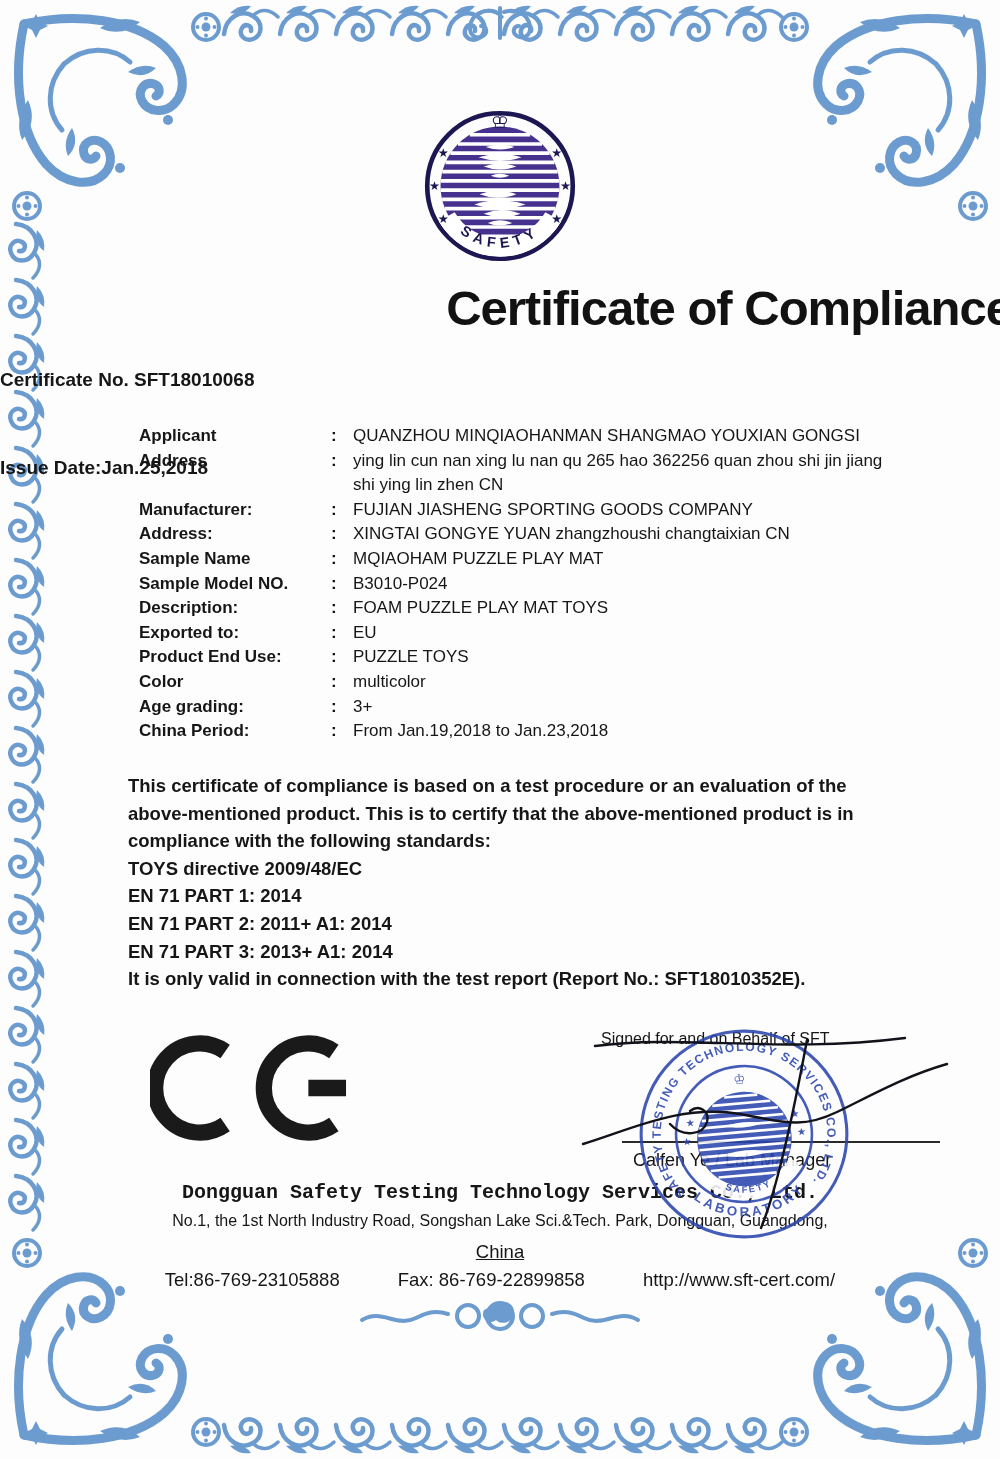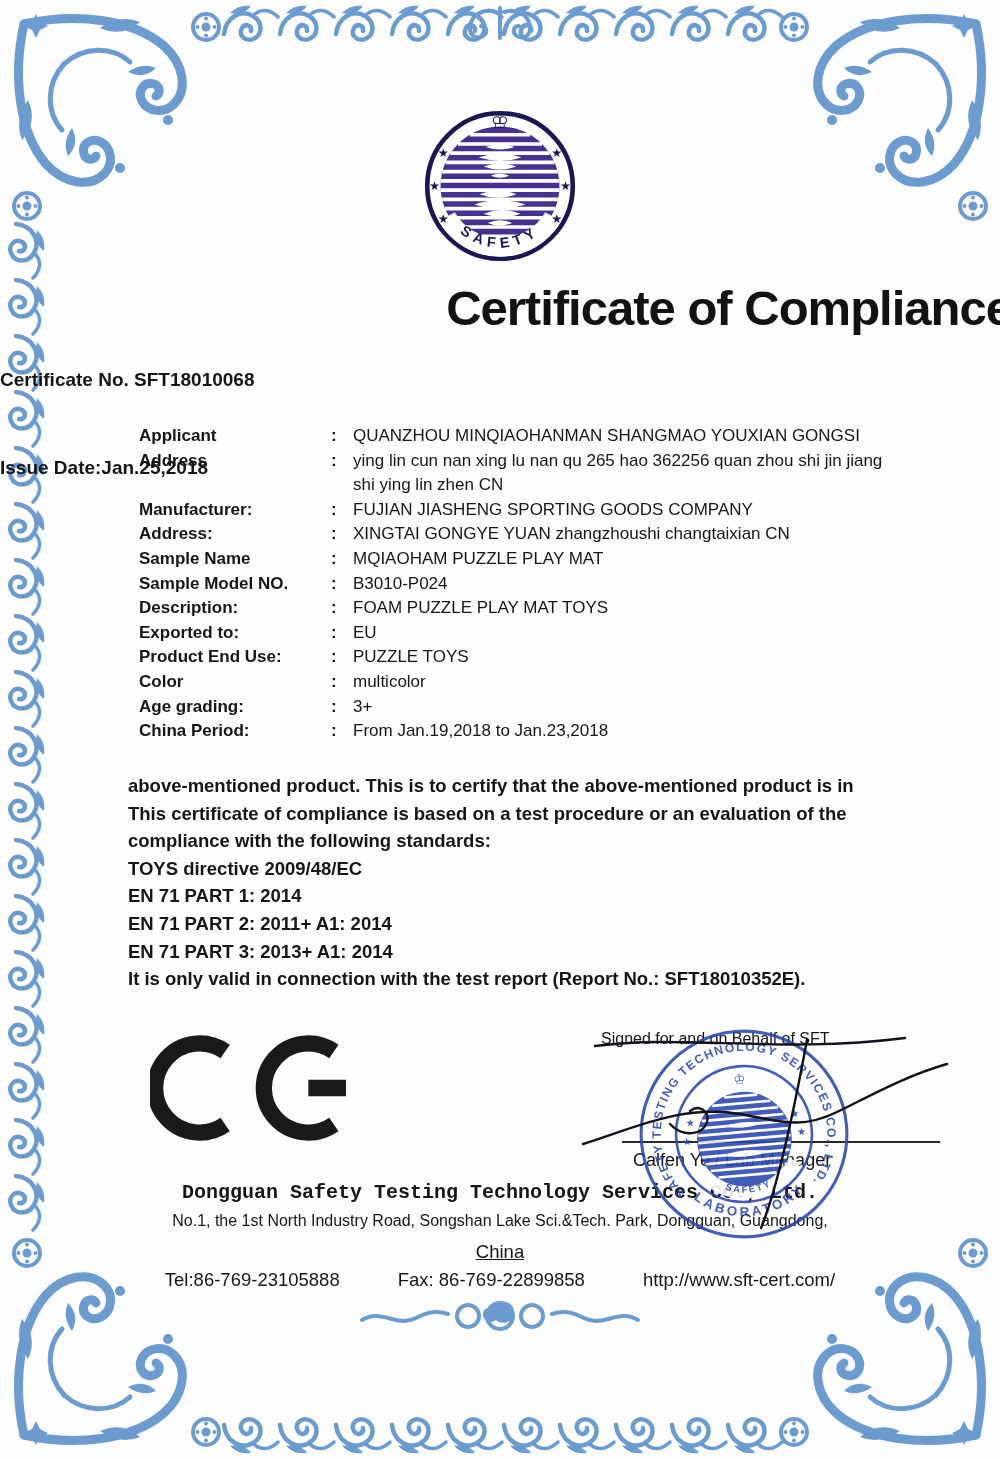--- a/index.html
+++ b/index.html
@@ -255,22 +255,22 @@
           <span class="fvalue">3+</span>
         </div>
       <div class="frow">
           <span class="flabel">China Period:</span>
           <span class="fcolon">:</span>
           <span class="fvalue">From Jan.19,2018 to Jan.23,2018</span>
         </div>
     </div>
 
     <div class="statement">
+      <div>This certificate of compliance is based on a test procedure or an evaluation of the</div>
       <div>above-mentioned product. This is to certify that the above-mentioned product is in</div>
-      <div>This certificate of compliance is based on a test procedure or an evaluation of the</div>
       <div>compliance with the following standards:</div>
       <div>TOYS directive 2009/48/EC</div>
       <div>EN 71 PART 1: 2014</div>
       <div>EN 71 PART 2: 2011+ A1: 2014</div>
       <div>EN 71 PART 3: 2013+ A1: 2014</div>
       <div>It is only valid in connection with the test report (Report No.: SFT18010352E).</div>
     </div>
 
     <div class="signedfor">Signed for and on Behalf of SFT</div>
 

